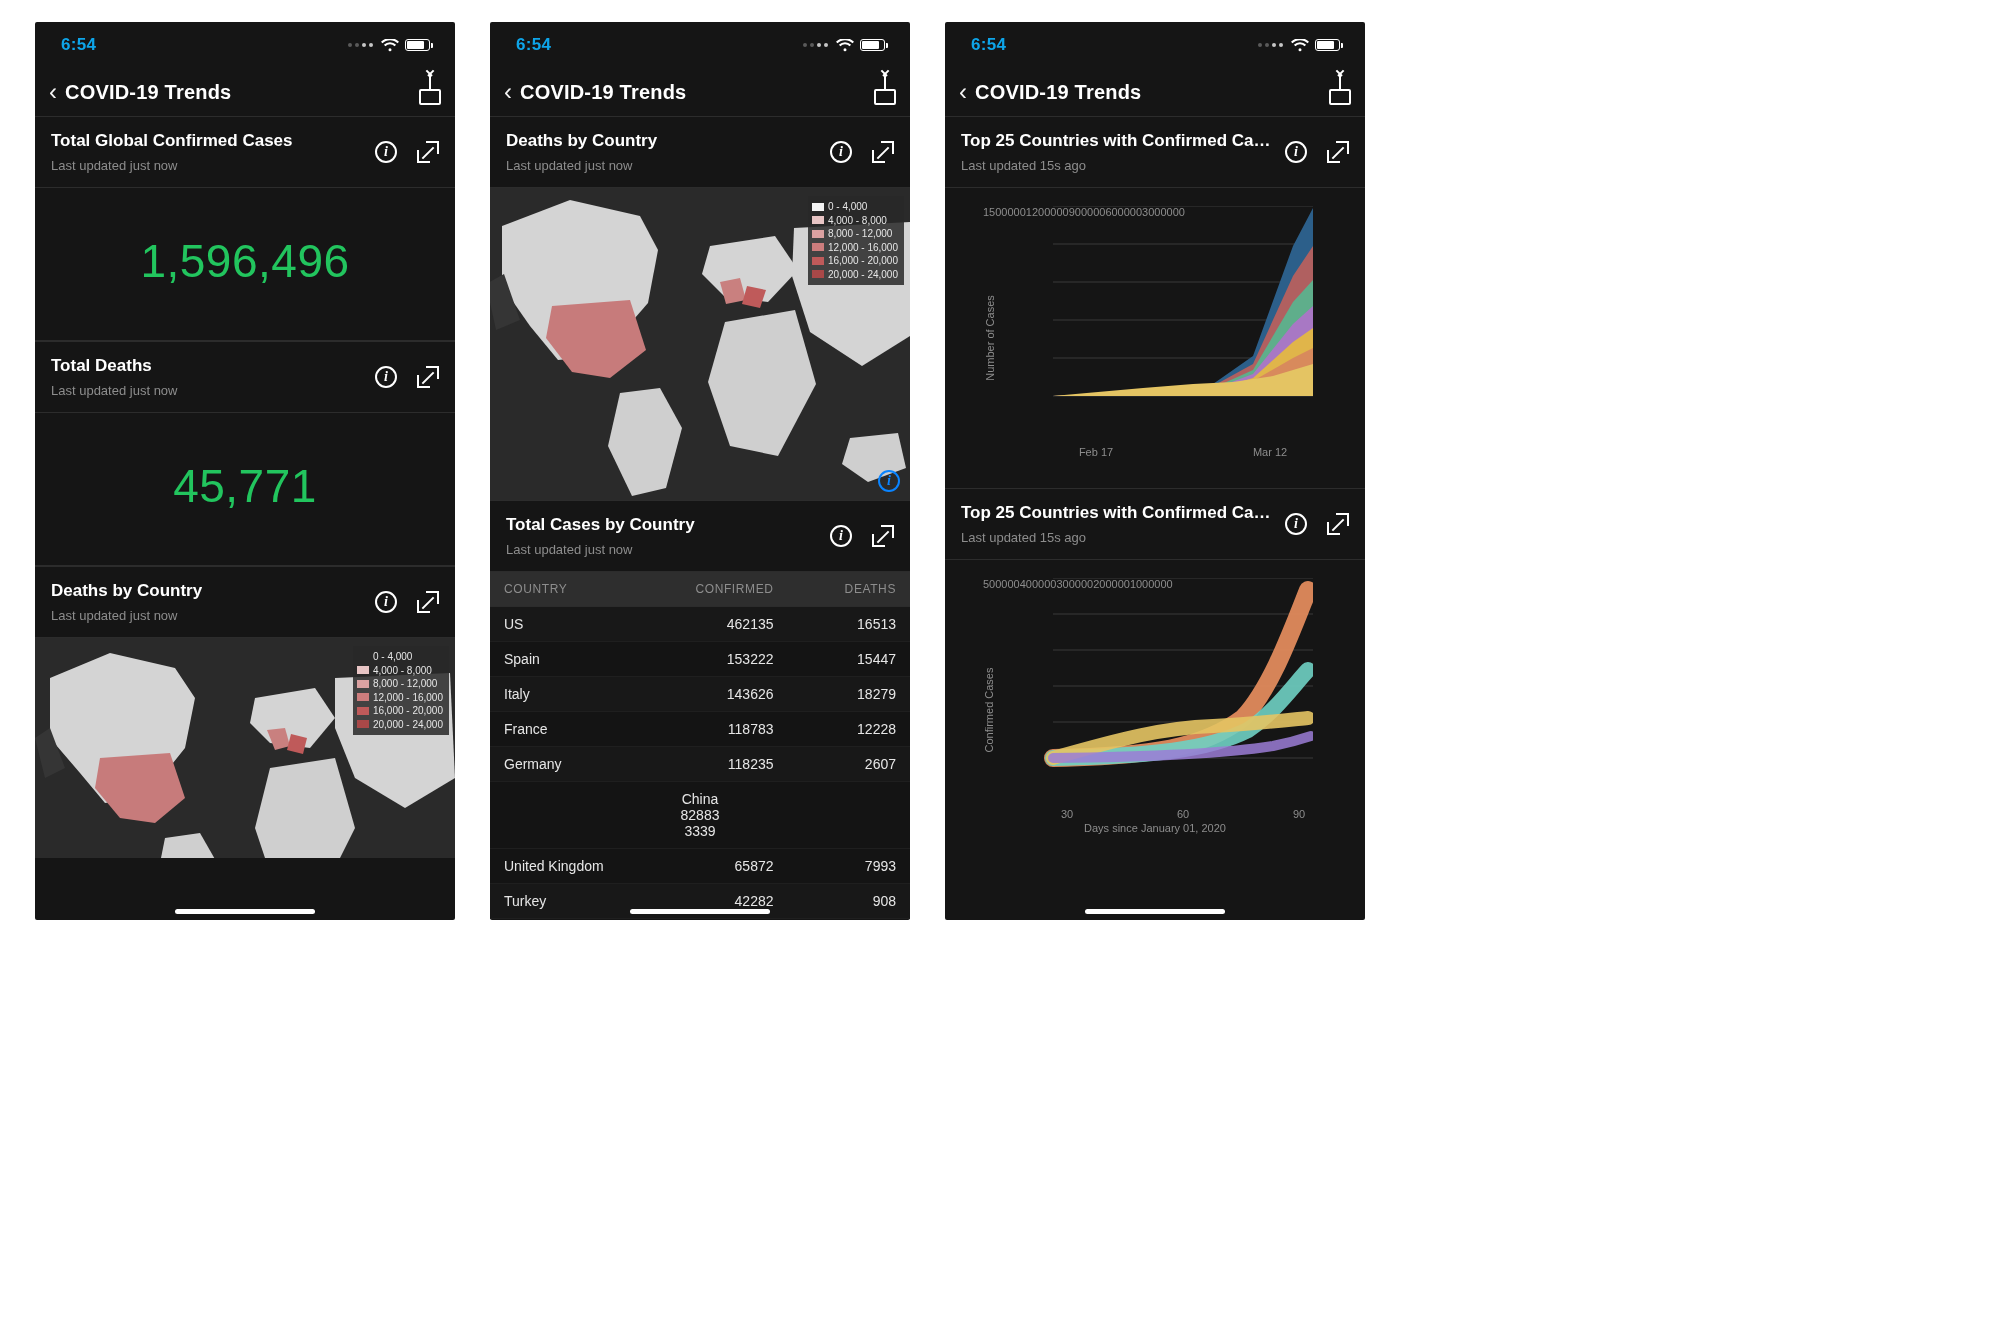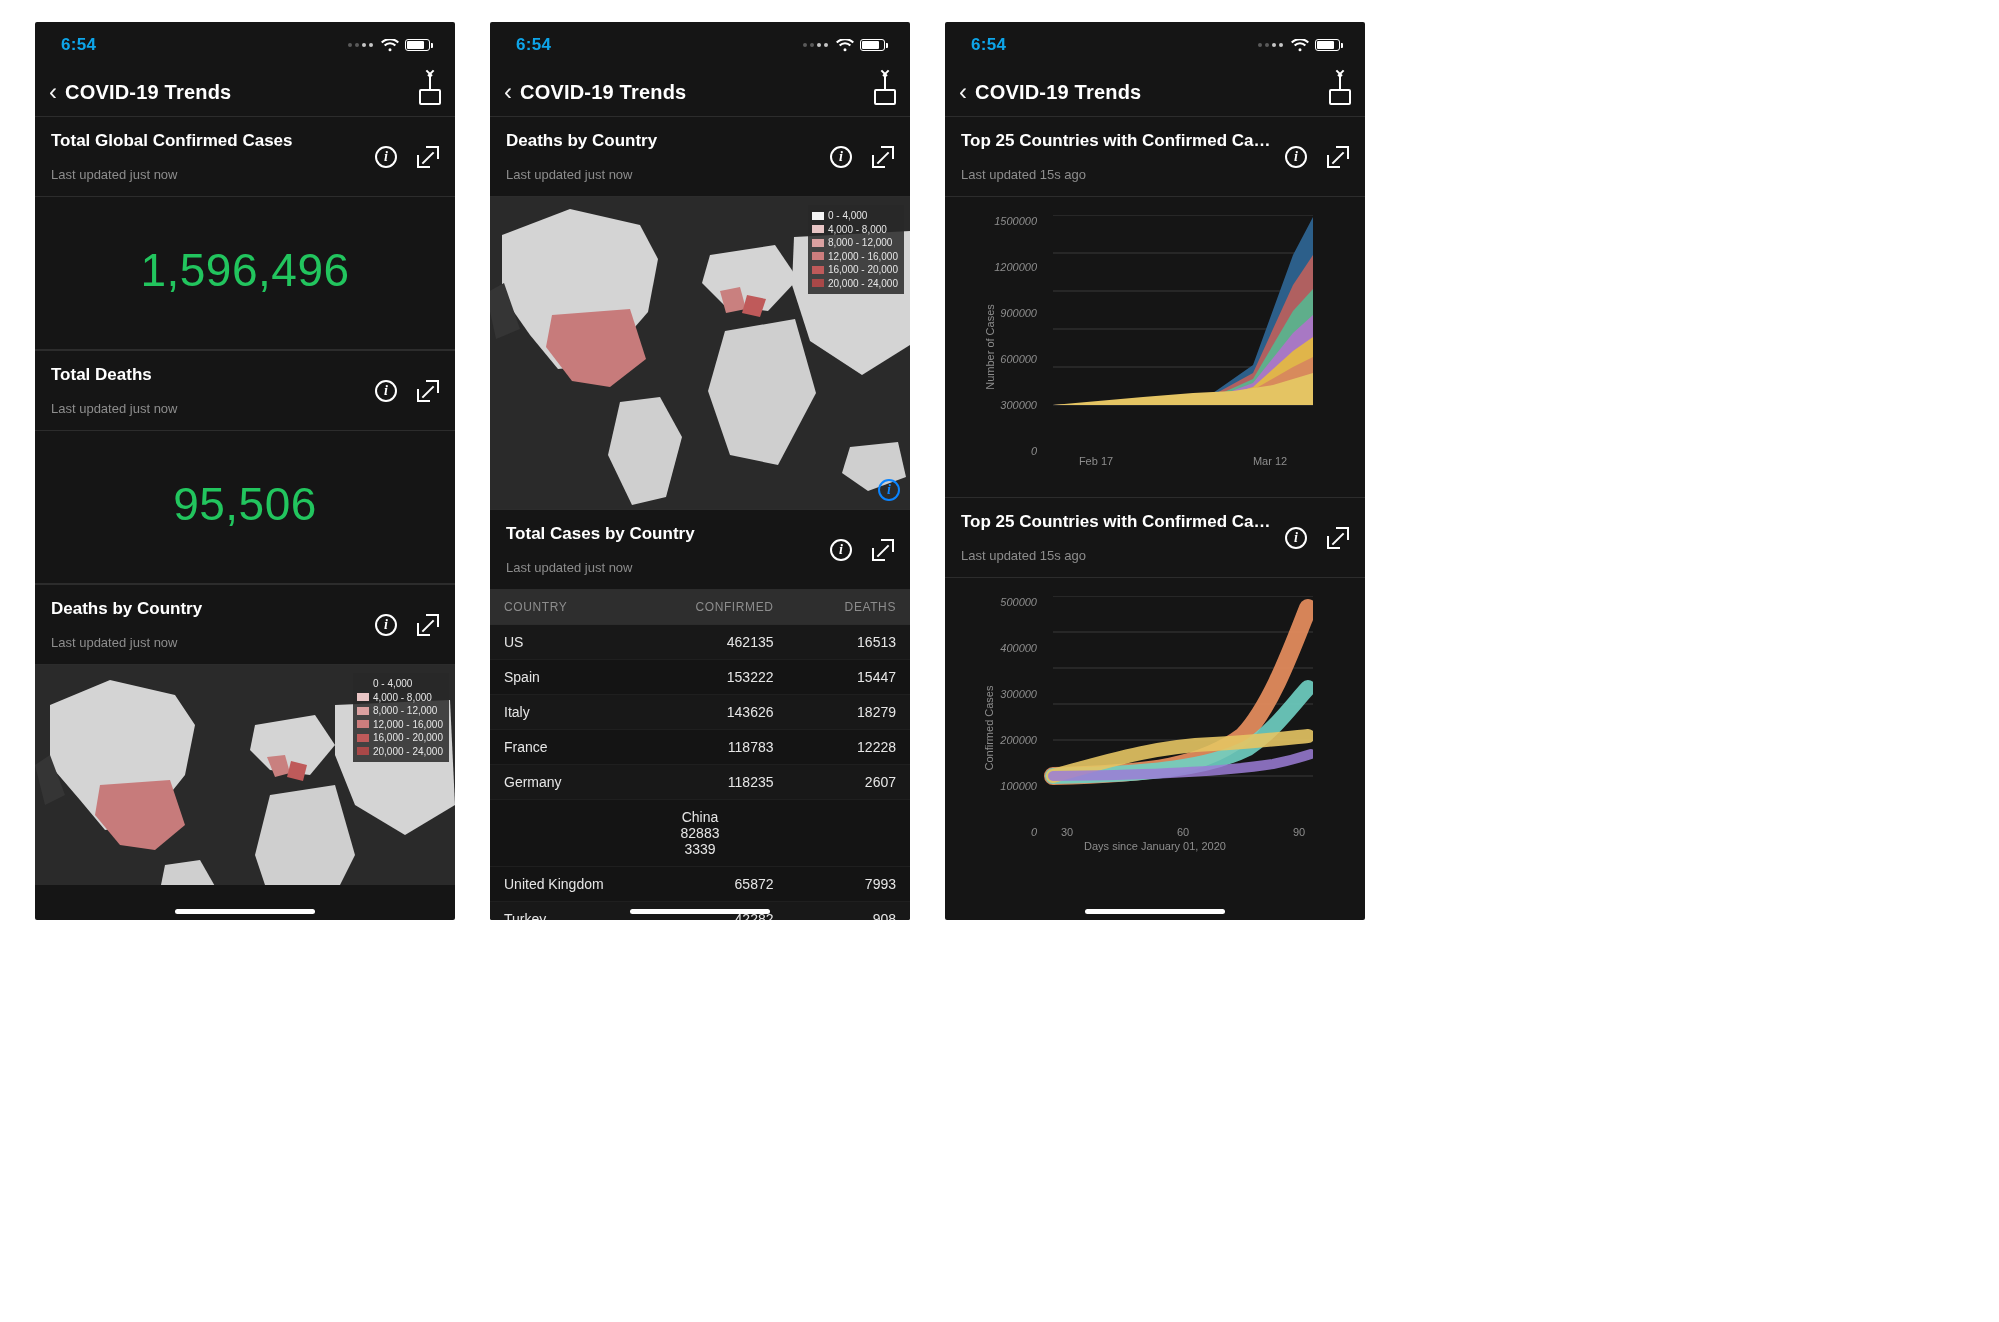--- a/index.html
+++ b/index.html
@@ -32,21 +32,21 @@
   .share-box .rect { position:absolute; bottom:0; left:0; width:22px; height:16px; border:2px solid #fff; border-top-width:2px; border-radius:2px;}
   .share-box .arrow { position:absolute; top:-4px; left:50%; transform:translateX(-50%); width:2px; height:14px; background:#fff;}
   .share-box .arrow:before, .share-box .arrow:after{ content:""; position:absolute; top:0; width:8px; height:2px; background:#fff;}
   .share-box .arrow:before{ left:-5px; transform-origin:right center; transform:rotate(45deg);}
   .share-box .arrow:after{ left:-1px; transform-origin:left center; transform:rotate(-45deg);}
 
   
   .card-hdr { display:flex; align-items:center; padding:14px 16px; border-top:1px solid var(--line); border-bottom:1px solid var(--line); background:var(--bg);}
   .card-hdr .titles { flex:1; min-width:0;}
   .card-title { font-size:17px; font-weight:700; color:#fff; white-space:nowrap; overflow:hidden; text-overflow:ellipsis;}
-  .card-sub   { font-size:13px; color:var(--muted); margin-top:16px;}
+  .card-sub   { font-size:13px; color:var(--muted); margin-top:7px;}
   .icon-row { display:flex; align-items:center; gap:20px; margin-left:10px;}
   .iicon { width:22px; height:22px; border:2px solid #fff; border-radius:50%; display:flex; align-items:center; justify-content:center; cursor:pointer;}
   .iicon span { font-family:"Times New Roman", serif; font-size:14px; font-weight:700; font-style:italic; color:#fff; line-height:1;}
   .iicon.blue { border-color:var(--accent);} .iicon.blue span{ color:var(--accent);}
   .expand { width:22px; height:22px; position:relative; cursor:pointer;}
   .expand:before, .expand:after { content:""; position:absolute; width:11px; height:11px; border:2px solid #fff;}
   .expand:before { right:0; top:0; border-left:none; border-bottom:none;}
   .expand:after  { left:0; bottom:0; border-right:none; border-top:none;}
   .expand .diag{ position:absolute; left:3px; right:3px; top:50%; height:2px; background:#fff; transform:rotate(-45deg);}
 
@@ -66,21 +66,21 @@
   .thead .c1 { flex:1.2;} .thead .c2,.thead .c3{ flex:1; text-align:right;}
   .trow { display:flex; align-items:center; padding:9px 14px; font-size:14px; color:#e6e6e6; border-bottom:1px solid #1f1f1f;}
   .trow:nth-child(odd of .trow-item){ background:#181818;}
   .trow:nth-child(even of .trow-item){ background:#141414;}
   .trow .c1{flex:1.2;} .trow .c2,.trow .c3{flex:1; text-align:right;}
 
   
   .chart-pane{ padding:18px 8px 12px 8px; position:relative;}
   .axis-label-y{ position:absolute; left:2px; top:50%; transform:translateY(-50%) rotate(-90deg); transform-origin:center; font-size:11px; color:var(--muted); white-space:nowrap;}
   .chart{ margin-left:40px;}
-  .yticks{ position:absolute; left:38px; top:18px; bottom:40px; display:flex; flex-direction:column; justify-content:space-between; align-items:flex-end; font-size:11px; color:var(--muted); width:54px;font-style:italic;}
+  .yticks{ position:absolute; left:38px; top:18px; bottom:40px; display:flex; justify-content:space-between; align-items:flex-start; font-size:11px; color:var(--muted); width:54px;}
   .xticks{ display:flex; justify-content:space-around; font-size:11px; color:var(--muted); margin-top:6px; margin-left:56px;}
   .axis-label-x{ text-align:center; font-size:11px; color:var(--muted); margin-top:2px;}
 
   .home-ind{ position:absolute; bottom:6px; left:50%; transform:translateX(-50%); width:140px; height:5px; border-radius:3px; background:#fff;}
 </style>
 </head>
 <body>
 
 <div class="canvas">
 
@@ -141,21 +141,21 @@
     </div>
     <div class="icon-row">
       <div class="iicon">
             <span>i</span>
           </div>
       <div class="expand">
             <span class="diag"></span>
           </div>
     </div>
   </div>
-  <div class="big-number">95,506</div>
+  <div class="big-number">45,771</div>
 
   <div class="card-hdr">
     <div class="titles">
       <div class="card-title">Deaths by Country</div>
       <div class="card-sub">Last updated just now</div>
     </div>
     <div class="icon-row">
       <div class="iicon">
             <span>i</span>
           </div>

